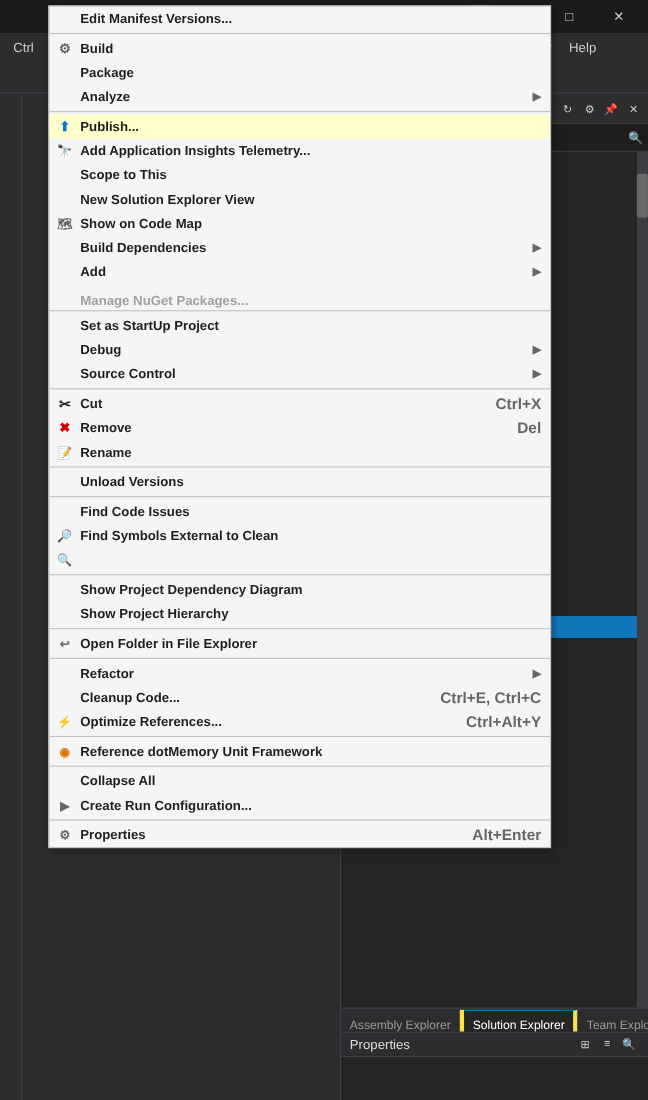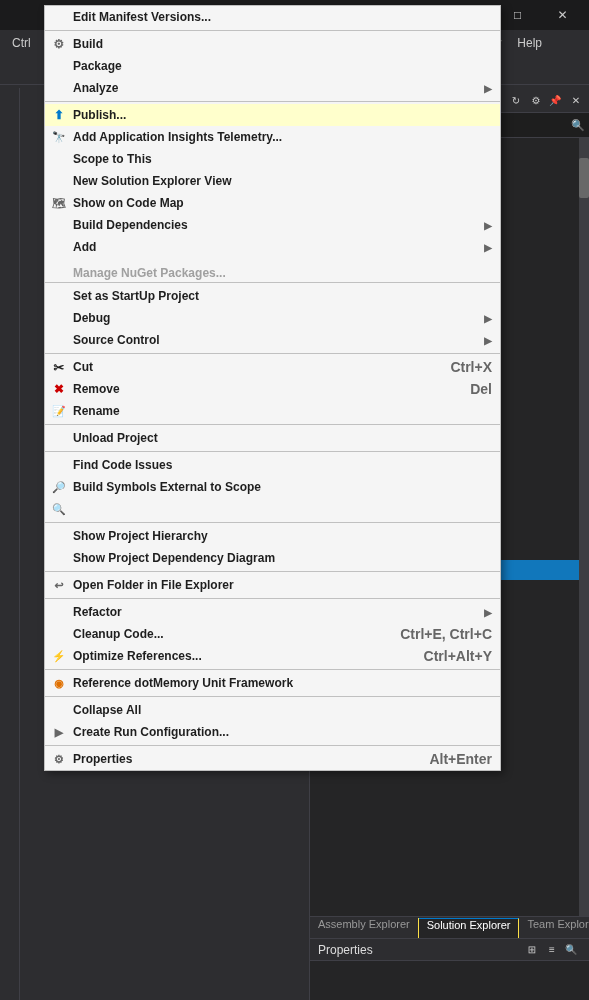--- a/index.html
+++ b/index.html
@@ -127,25 +127,25 @@
       background: #2d2d30;
       display: flex;
       align-items: flex-end;
       border-top: 1px solid #3f3f46;
     }
 
     .tab {
       height: 20px;
       padding: 0 8px;
       display: flex;
-      align-items: flex-start;
+      align-items: flex-end;
       font-size: 11px;
       color: #999;
       cursor: pointer;
-      border-right: 1px solid #fde047;
+      border-right: 4px solid #fde047;
       background: #2d2d30;
       white-space: nowrap;
     }
     .tab.active { color: #fff; background: #252526; border-top: 1px solid #007acc; }
 
     
     .properties-panel {
       position: absolute;
       bottom: 0;
       left: 0;
@@ -673,44 +673,44 @@
     <span class="shortcut">Del</span>
   </div>
 
   <div class="menu-item">
     <span class="menu-icon" style="font-size:11px;">📝</span>
     <span>Rename</span>
   </div>
   <div class="menu-separator"></div>
 
   <div class="menu-item">
-    <span>Unload Project</span>
+    <span>Unload Versions</span>
   </div>
   <div class="menu-separator"></div>
 
   <div class="menu-item">
     <span>Find Code Issues</span>
   </div>
 
   <div class="menu-item">
     <span class="menu-icon" style="font-size:11px;color:#666;">🔎</span>
-    <span>Build Symbols External to Scope</span>
+    <span>Find Symbols External to Clean</span>
   </div>
 
   <div class="menu-item">
     <span class="menu-icon" style="font-size:11px;color:#666;">🔍</span>
   </div>
   <div class="menu-separator"></div>
 
   <div class="menu-item">
+    <span>Show Project Dependency Diagram</span>
+  </div>
+
+  <div class="menu-item">
     <span>Show Project Hierarchy</span>
-  </div>
-
-  <div class="menu-item">
-    <span>Show Project Dependency Diagram</span>
   </div>
   <div class="menu-separator"></div>
 
   <div class="menu-item">
     <span class="menu-icon" style="font-size:11px;color:#666;">↩</span>
     <span>Open Folder in File Explorer</span>
   </div>
   <div class="menu-separator"></div>
 
   <div class="menu-item">

